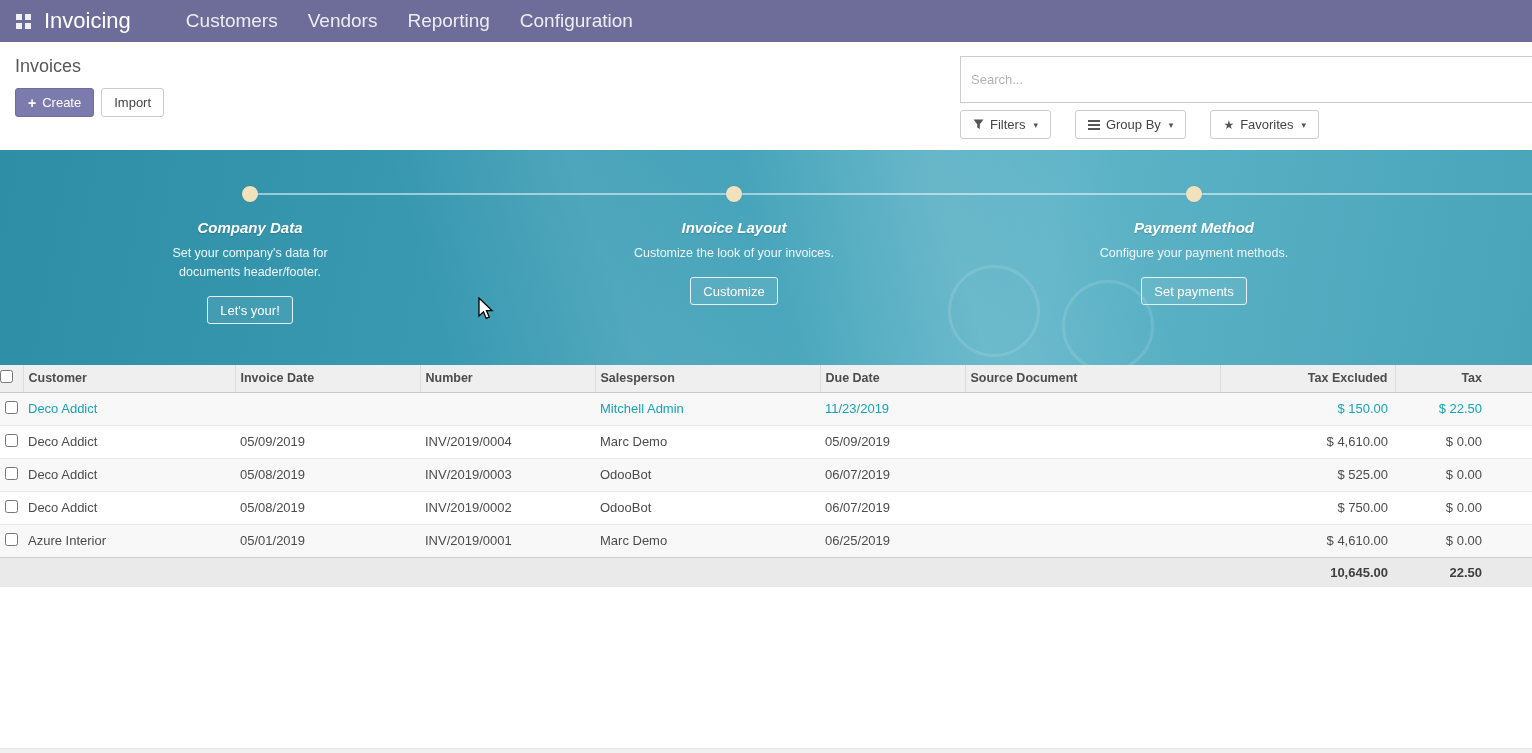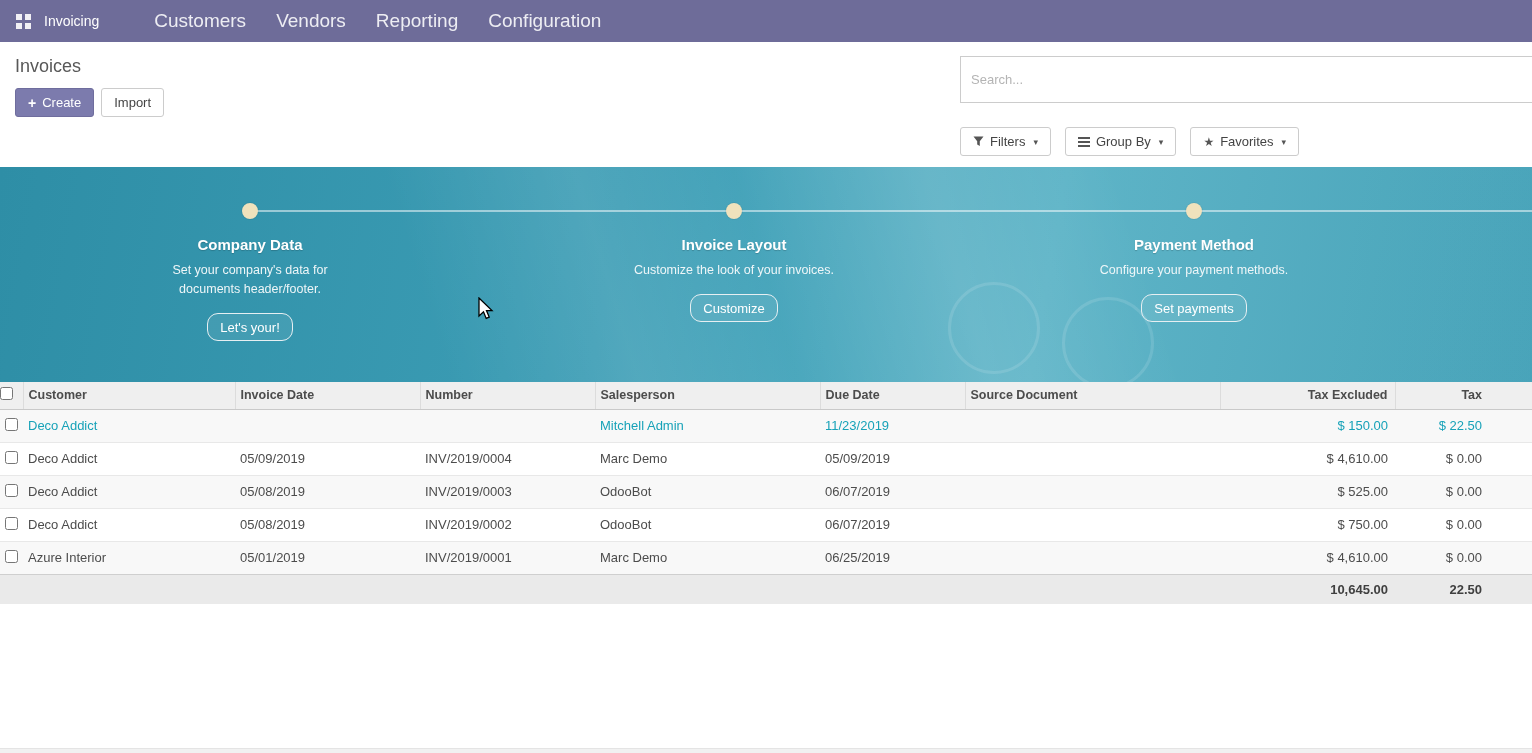--- a/index.html
+++ b/index.html
@@ -9,21 +9,21 @@
     font-family:"Liberation Sans","DejaVu Sans",sans-serif;
     font-size:13px; color:#4c4c4c; background:#fff;
   }
 
   
   .navbar {
     height:42px; background:#6e6c99; display:flex; align-items:center;
     padding:0 16px 0 10px;
   }
   .apps-icon { width:26px; display:flex; align-items:center; justify-content:center; cursor:pointer; margin-right:8px; }
-  .brand { color:#fff; font-size:14px; margin-right:55px; cursor:pointer; white-space:nowrap; }
+  .brand { color:#fff; font-size:22px; margin-right:55px; cursor:pointer; white-space:nowrap; }
   .nav-menu { display:flex; gap:30px; }
   .nav-menu a { color:rgba(255,255,255,0.88); font-size:19px; text-decoration:none; cursor:pointer; white-space:nowrap; }
 
   
   .control-panel { display:flex; padding:14px 0 11px 15px; background:#fff; }
   .cp-left { flex:1; }
   .cp-title { font-size:18px; color:#585858; }
   .cp-buttons { margin-top:11px; display:flex; gap:7px; }
   .btn {
     font-size:13px; height:29px; padding:0 12px; border-radius:3px;
@@ -32,46 +32,46 @@
   }
   .btn-primary { background:#7c7bad; border-color:#6f6d9d; color:#fff; }
   .plus { font-weight:bold; font-size:14px; line-height:1; }
   .cp-right { width:572px; display:flex; flex-direction:column; }
   .search-input {
     height:47px; border:1px solid #ccc; border-right:none; padding:0 10px;
     font-size:13px; color:#555; outline:none; width:100%;
     font-family:"Liberation Sans","DejaVu Sans",sans-serif;
   }
   .search-input::placeholder { color:#b4b4b4; }
-  .filter-row { margin-top:24px; display:flex; gap:14px; }
+  .filter-row { margin-top:7px; display:flex; gap:24px; }
   .caret { font-size:9px; color:#555; margin-left:2px; }
   .icon-svg { display:inline-flex; align-items:center; }
   .star-glyph { font-size:12px; color:#555; }
 
   
   .onboarding {
     position:relative; height:215px; overflow:hidden; margin-top:0;
     background:
       linear-gradient(73deg, rgba(255,255,255,0) 28%, rgba(255,255,255,0.10) 40%, rgba(255,255,255,0.02) 50%, rgba(255,255,255,0.15) 62%, rgba(255,255,255,0.05) 74%),
       linear-gradient(100deg, #2e8ea6 0%, #3c9db5 40%, #55b0c4 68%, #3f9fb6 100%);
   }
   .deco-circle { position:absolute; border:3px solid rgba(255,255,255,0.12); border-radius:50%; }
   .deco-c1 { width:92px; height:92px; left:948px; top:115px; }
   .deco-c2 { width:92px; height:92px; left:1062px; top:130px; }
   .progress-line { position:absolute; top:43px; left:250px; right:0; height:2px; background:rgba(255,255,255,0.5); }
   .ob-step { position:absolute; top:36px; width:300px; display:flex; flex-direction:column; align-items:center; color:#fff; text-align:center; }
   .ob-step-1 { left:100px; }
   .ob-step-2 { left:584px; }
   .ob-step-3 { left:1044px; }
   .ob-dot { width:16px; height:16px; border-radius:50%; background:#f0e2bc; z-index:2; box-shadow:0 0 0 1px rgba(0,0,0,0.05); }
-  .ob-title { margin-top:17px; font-size:15px; font-weight:bold; text-shadow:0 1px 1px rgba(0,0,0,0.18); }
+  .ob-title { margin-top:17px; font-size:15px; font-weight:bold; text-shadow:0 1px 1px rgba(0,0,0,0.18);font-style:italic; }
   .ob-desc { margin-top:8px; font-size:12.5px; line-height:19px; max-width:205px; color:#eef6f8; }
   .ob-btn {
     margin-top:14px; background:rgba(255,255,255,0.08); border:1px solid #e6eff2;
-    color:#fff; height:28px; padding:0 12px; border-radius:11px; font-size:13px; cursor:pointer;
+    color:#fff; height:28px; padding:0 12px; border-radius:3px; font-size:13px; cursor:pointer;
     font-family:"Liberation Sans","DejaVu Sans",sans-serif;
   }
 
   
   table.invoice-list { width:1532px; border-collapse:collapse; table-layout:fixed; font-size:13px; }
   .invoice-list thead th {
     background:#efefef; border-bottom:1px solid #c9c9c9; border-left:1px solid #dcdcdc;
     font-weight:bold; color:#4c4c4c; height:27px; padding:0 5px; text-align:left; font-size:12.5px;
   }
   .invoice-list thead th:first-child { border-left:none; }

